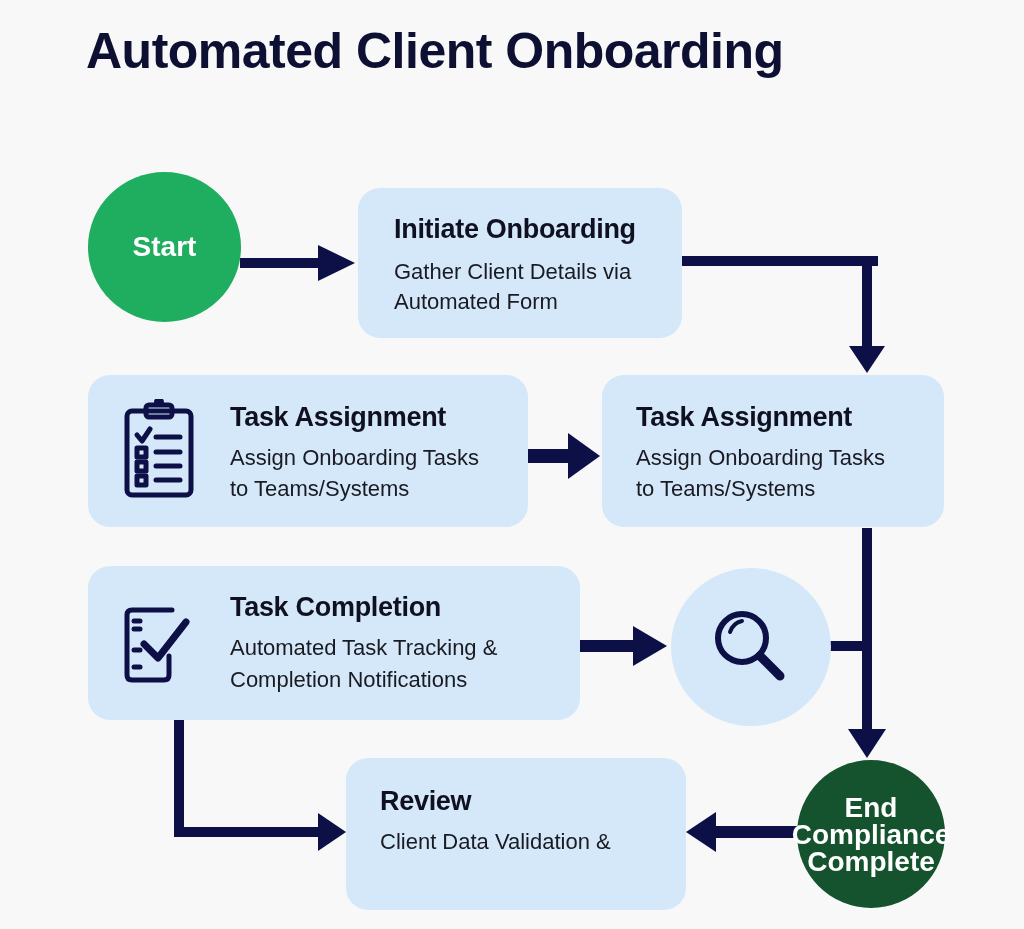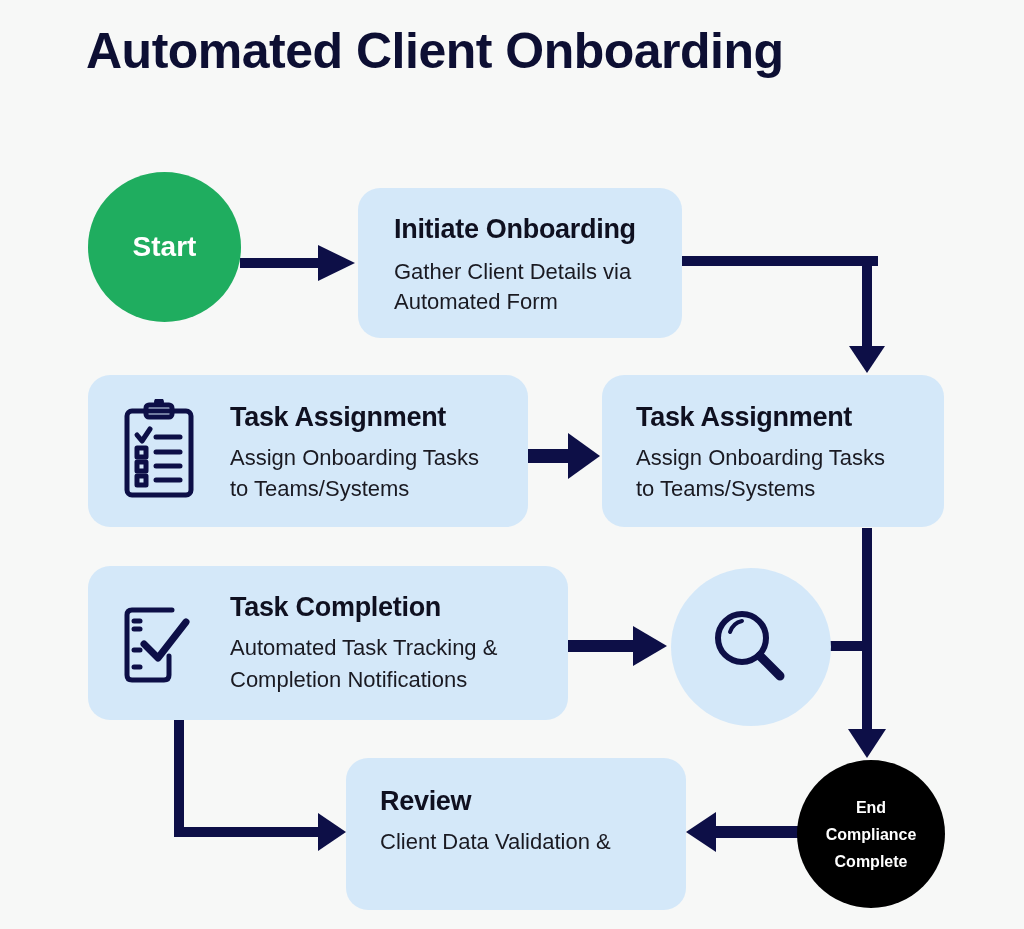--- a/index.html
+++ b/index.html
@@ -103,21 +103,21 @@
   <div class="desc" style="left:142px; top:67px;">Assign Onboarding Tasks</div>
   <div class="desc" style="left:142px; top:98px;">to Teams/Systems</div>
 </div>
 
 <div class="box" style="left:602px; top:375px; width:342px; height:152px;">
   <div class="head" style="left:34px; top:27px;">Task Assignment</div>
   <div class="desc" style="left:34px; top:67px;">Assign Onboarding Tasks</div>
   <div class="desc" style="left:34px; top:98px;">to Teams/Systems</div>
 </div>
 
-<div class="box" style="left:88px; top:566px; width:480px; height:154px;">
+<div class="box" style="left:88px; top:566px; width:480px; height:154px;padding-left:12px;">
   <svg class="icon" width="84" height="84" viewBox="0 0 84 84" style="left:34px; top:38px;">
     <g fill="none" stroke="#0d0f47" stroke-width="5" stroke-linecap="round" stroke-linejoin="round">
       <path d="M50,6 L10,6 Q5,6 5,11 L5,71 Q5,76 10,76 L42,76 Q47,76 47,71 L47,52"></path>
       <line x1="12" y1="17" x2="18" y2="17"></line>
       <line x1="12" y1="25" x2="18" y2="25"></line>
       <line x1="12" y1="46" x2="18" y2="46"></line>
       <line x1="12" y1="63" x2="18" y2="63"></line>
       <path d="M22,40 L36,54 L64,18" stroke-width="7"></path>
     </g>
   </svg>
@@ -134,19 +134,19 @@
       <line x1="54" y1="54" x2="74" y2="74" stroke-width="9"></line>
     </g>
   </svg>
 </div>
 
 <div class="box" style="left:346px; top:758px; width:340px; height:152px;">
   <div class="head" style="left:34px; top:28px;">Review</div>
   <div class="desc" style="left:34px; top:68px;">Client Data Validation &amp;</div>
 </div>
 
-<div class="circle" style="left:797px; top:760px; width:148px; height:148px; background:#000000; font-size:16px; line-height:27px;">
+<div class="circle" style="left:797px; top:760px; width:148px; height:148px; background:#14532d; font-size:28px; line-height:27px;">
   <div>
     <div>End</div>
     <div>Compliance</div>
     <div>Complete</div>
   </div>
 </div>
 
 </body></html>

